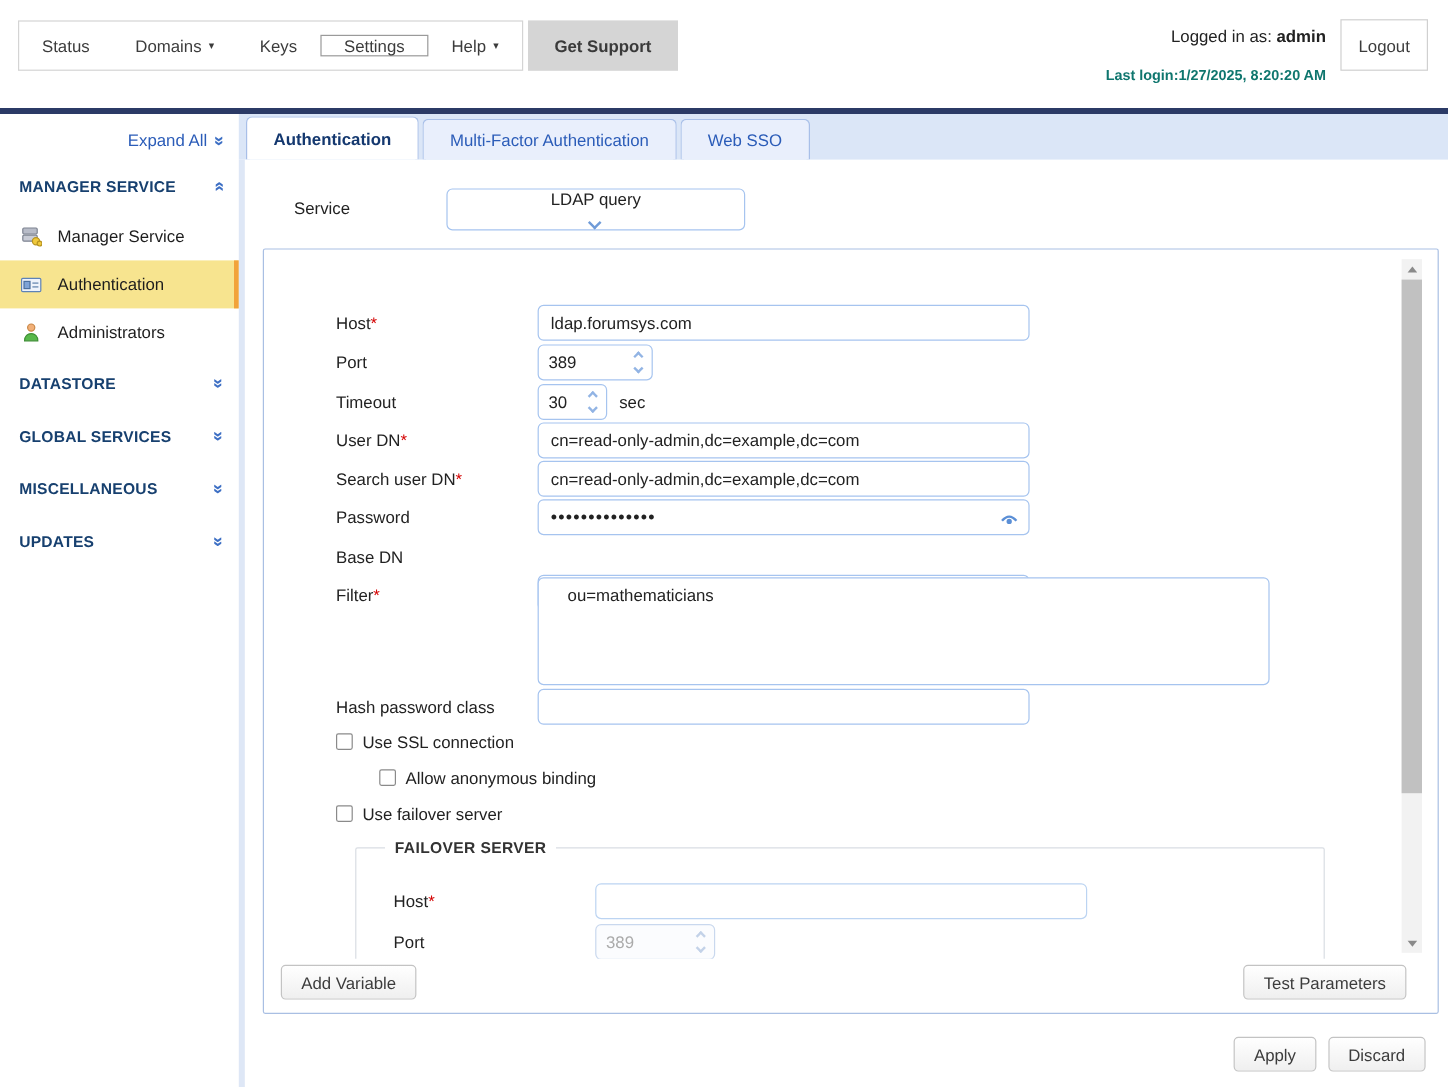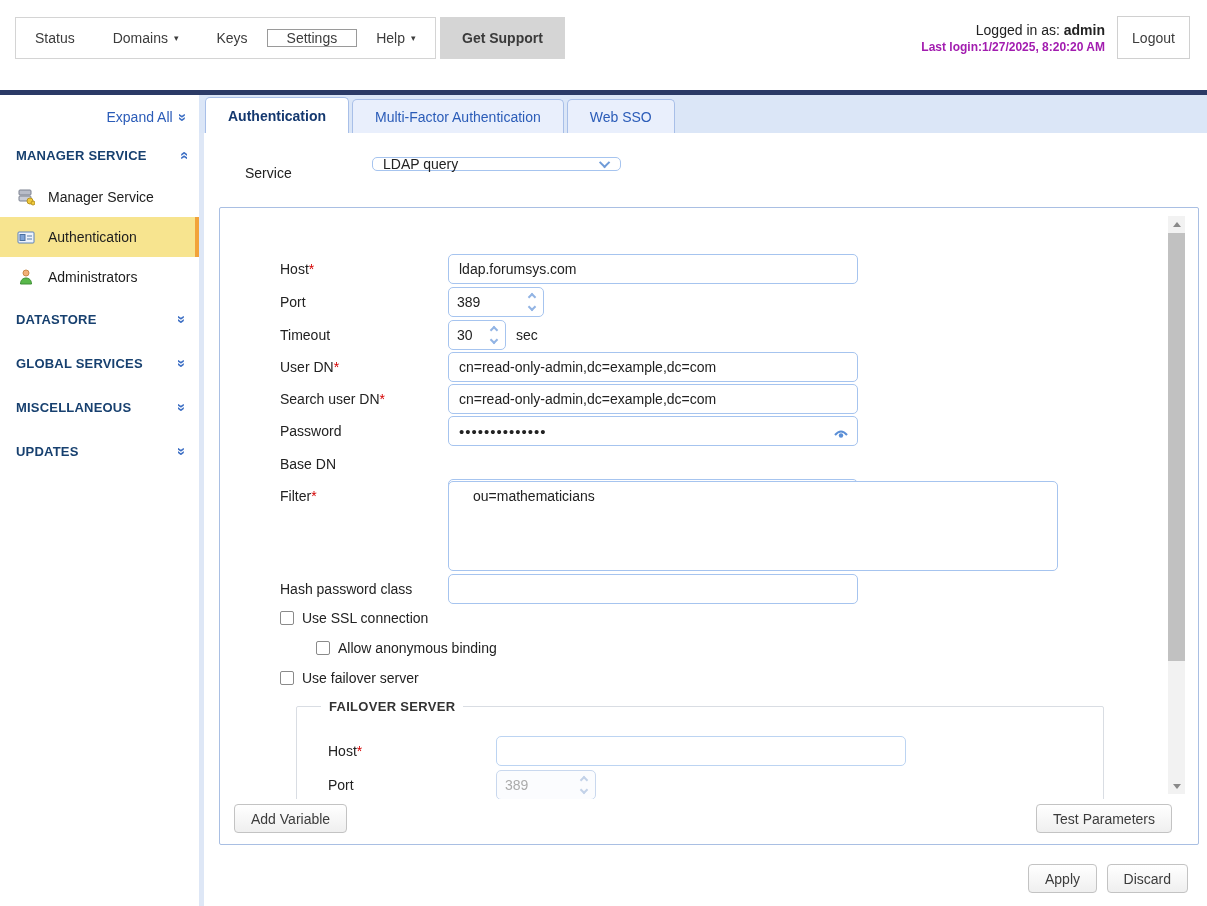--- a/index.html
+++ b/index.html
@@ -10,21 +10,21 @@
   
   .header { position:absolute; top:0; left:0; width:1207px; height:90px; background:#fff; }
   .nav-group { position:absolute; left:15px; top:17px; height:42px; display:flex; align-items:center; border:1px solid #d4d4d4; background:#fff; }
   .nav-item { display:flex; align-items:center; gap:6px; padding:0 19px; font-size:14px; color:#3c3c3c; cursor:pointer; }
   .nav-item.active { border:1px solid #9a9a9a; margin:-1px 0; }
   .nav-caret { font-size:9px; color:#3c3c3c; line-height:1; }
   .get-support { position:absolute; left:440px; top:17px; height:42px; padding:0 22px; display:flex; align-items:center; background:#d5d5d5; border:none; font-family:inherit; font-size:14px; font-weight:bold; color:#3a3a3a; cursor:pointer; }
   .user-info { position:absolute; right:102px; top:22px; text-align:right; white-space:nowrap; }
   .user-line1 { font-size:14px; color:#222; }
   .user-line1 b { font-weight:bold; }
-  .user-line2 { font-size:12px; color:#a21caf; font-weight:bold; margin-top:2px; }
+  .user-line2 { font-size:12px; color:#0f766e; font-weight:bold; margin-top:18px; }
   .user-line2 .ll-label { font-weight:bold; }
   .logout-btn { position:absolute; right:17px; top:16px; width:73px; height:43px; background:#fff; border:1px solid #d0d0d0; font-family:inherit; font-size:14px; color:#3c3c3c; cursor:pointer; }
 
   
   .top-divider { position:absolute; top:90px; left:0; width:1207px; height:5px; background:#2b3a66; }
 
   
   .sidebar { position:absolute; top:95px; left:0; width:199px; bottom:0; background:#fff; padding-top:6px; }
   .side-divider { position:absolute; top:133px; left:199px; width:5px; bottom:0; background:#dee7f6; }
   .expand-all { height:32px; display:flex; align-items:center; justify-content:flex-end; gap:6px; padding-right:12px; color:#2b5cb8; font-size:14px; cursor:pointer; }
@@ -36,21 +36,21 @@
   .side-item.selected { background:#f7e48f; border-right:4px solid #f2a33a; }
   .side-icon { width:18px; height:18px; flex:0 0 18px; display:flex; align-items:center; justify-content:center; }
 
   
   .tabstrip { position:absolute; top:95px; left:199px; right:0; height:38px; background:#dbe6f7; display:flex; align-items:flex-end; padding-left:6px; }
   .tab { height:34px; display:flex; align-items:center; padding:0 22px; font-size:14px; color:#2b5cb8; background:#e9effc; border:1px solid #a8bfe8; border-bottom:none; border-radius:5px 5px 0 0; margin-right:3px; cursor:pointer; }
   .tab.active { background:#fff; color:#14386f; font-weight:bold; height:36px; }
 
   
   .service-label { position:absolute; left:245px; top:165px; font-size:14px; color:#222; }
-  .service-select { position:absolute; left:372px; top:157px; width:249px; height:14px; border:1px solid #a6c4ef; border-radius:5px; background:#fff; display:flex; align-items:center; justify-content:space-between; padding:0 10px 0 10px; font-size:14px; color:#222; cursor:pointer; }
+  .service-select { position:absolute; left:372px; top:157px; width:249px; height:35px; border:1px solid #a6c4ef; border-radius:5px; background:#fff; display:flex; align-items:center; justify-content:space-between; padding:0 10px 0 10px; font-size:14px; color:#222; cursor:pointer;flex-direction:column; }
   .sel-chev { width:8px; height:8px; border-left:2px solid #6f9bd8; border-bottom:2px solid #6f9bd8; transform:rotate(-45deg) translateY(-2px); }
 
   
   .panel { position:absolute; left:219px; top:207px; width:980px; height:638px; border:1px solid #a9bfe3; border-radius:2px; background:#fff; }
   .viewport { position:absolute; left:0; top:8px; width:946px; height:583px; overflow:hidden; }
   .frow-label { position:absolute; left:60px; font-size:14px; color:#222; }
   .req { color:#d40000; }
   .txt-input { position:absolute; left:228px; width:410px; height:30px; border:1px solid #a6c4ef; border-radius:5px; padding:0 10px; font-family:inherit; font-size:14px; color:#222; background:#fff; }
   .spin { position:absolute; left:228px; height:30px; border:1px solid #a6c4ef; border-radius:5px; background:#fff; display:flex; overflow:hidden; }
   .spin input { border:none; outline:none; font-family:inherit; font-size:14px; color:#222; padding:0 8px; width:100%; min-width:0; background:transparent; }

